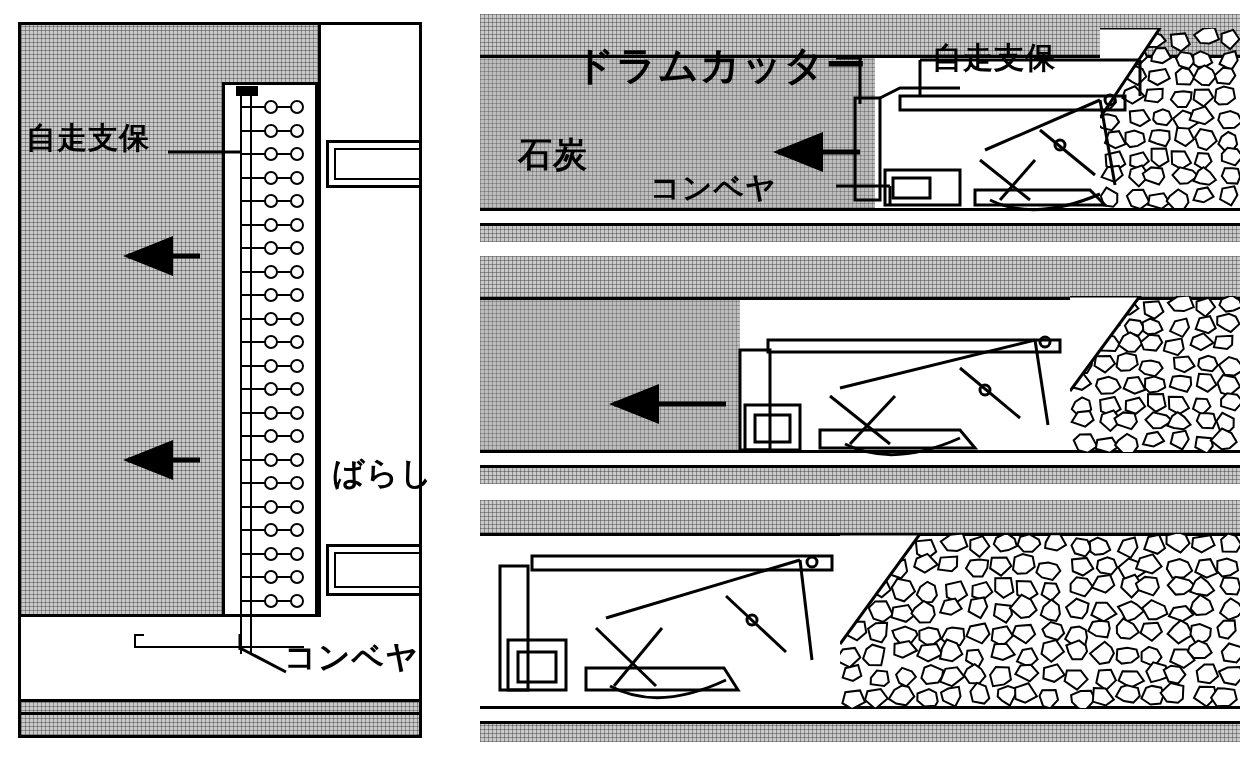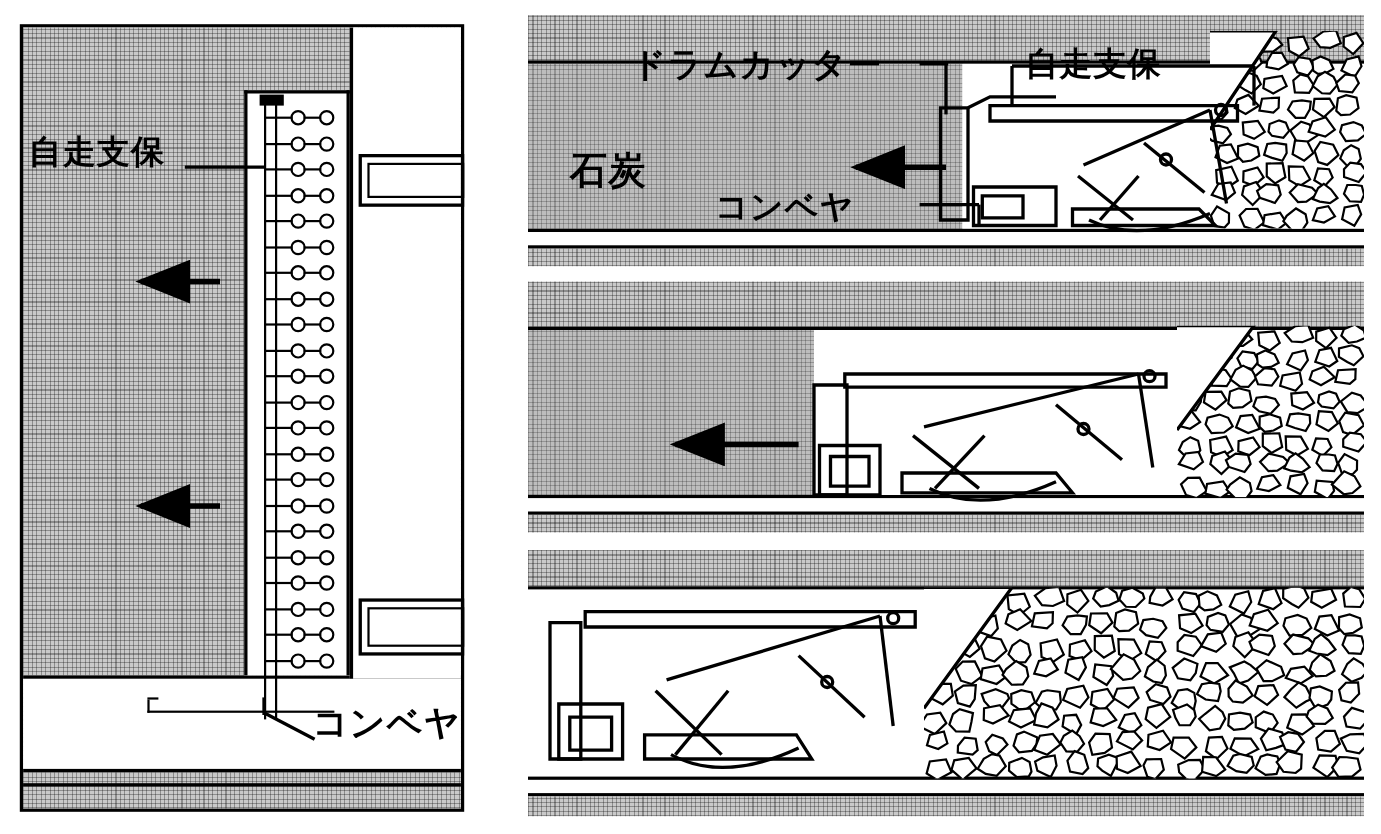--- a/index.html
+++ b/index.html
@@ -636,20 +636,21 @@
       <path d="M532,556 L832,556 L832,570 L532,570 Z"></path>
       <path d="M800,560 L812,660"></path>
       <path d="M726,596 L786,652"></path>
       <circle cx="752" cy="620" r="5"></circle>
       <circle cx="812" cy="562" r="5"></circle>
       <path d="M610,686 q48,26 116,-6"></path>
     </g>
   </svg>
 
   <div class="lbl" style="left:26px;top:118px;font-size:30px;">自走支保</div>
+  <div class="lbl" style="left:332px;top:452px;font-size:32px;">ばらし</div>
   <div class="lbl" style="left:284px;top:636px;font-size:32px;">コンベヤ</div>
 
-  <div class="lbl" style="left:574px;top:38px;font-size:31px;">ドラムカッター</div>
+  <div class="lbl" style="left:574px;top:38px;font-size:40px;">ドラムカッター</div>
   <div class="lbl" style="left:932px;top:38px;font-size:30px;">自走支保</div>
   <div class="lbl" style="left:518px;top:132px;font-size:34px;">石炭</div>
   <div class="lbl" style="left:650px;top:168px;font-size:30px;">コンベヤ</div>
 
 </div>
 
 </body></html>

